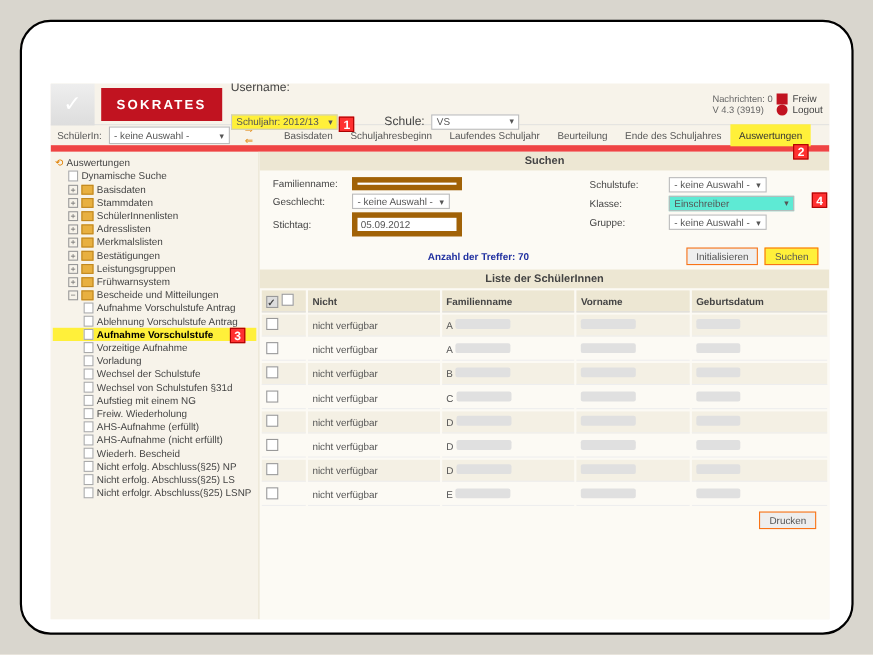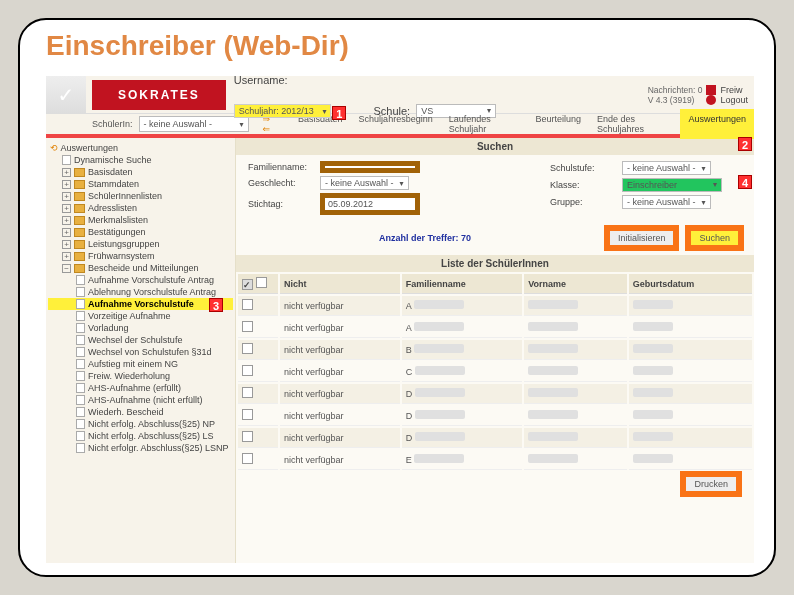--- a/index.html
+++ b/index.html
@@ -3,35 +3,35 @@
 <meta charset="utf-8">
 <style>
 * { margin: 0; padding: 0; box-sizing: border-box; font-family: Arial, sans-serif; }
 body { background: #d9d6ce; width: 794px; height: 595px; padding: 18px; }
 .frame { background: #fff; border: 2px solid #000; border-radius: 28px; width: 758px; height: 559px; overflow: hidden; position: relative; }
 .title { color: #e18844; font-size: 28px; font-weight: bold; font-family: Verdana, sans-serif; padding: 10px 0 6px 26px; }
 .app { position: absolute; top: 56px; left: 26px; right: 20px; bottom: 12px; background: #f7f3ea; font-size: 10px; color: #555; overflow: hidden; }
 
 .header { display: flex; align-items: center; background: #f7f3ea; height: 38px; border-bottom: 1px solid #ddd; }
 .logo-check { width: 40px; height: 38px; background: linear-gradient(#eee,#ddd); display: flex; align-items: center; justify-content: center; color: #fff; font-size: 20px; }
-.brand { background: #c11320; color: #fff; font-weight: bold; padding: 8px 26px; letter-spacing: 2px; font-size: 12px; margin-left: 6px; }
+.brand { background: #c11320; color: #fff; font-weight: bold; padding: 8px 14px; letter-spacing: 2px; font-size: 12px; margin-left: 6px; }
 .user-area { flex: 1; padding: 3px 8px; }
 .row-top { display: flex; align-items: center; gap: 6px; height: 16px; }
 .row-bot { display: flex; align-items: center; gap: 6px; margin-top: 16px; }
 .lbl { font-size: 11px; color: #444; }
 .hl { background: #fff03a; padding: 1px 4px; border: 1px solid #ccc; font-size: 9px; position: relative; }
 .sel { border: 1px solid #bbb; background: #fff; padding: 1px 4px; font-size: 9px; min-width: 80px; display: inline-flex; align-items: center; justify-content: space-between; }
 .caret { font-size: 8px; color: #555; margin-left: 6px; }
 .redbox { position: absolute; background: #ff3030; color: #fff; font-weight: bold; font-size: 11px; width: 14px; height: 14px; text-align: center; line-height: 14px; border: 1px solid #a00; }
 .right-meta { font-size: 8.5px; color: #666; text-align: left; padding-right: 4px; }
 .links { font-size: 9px; color: #444; padding-right: 6px; }
 .link-row { display: flex; align-items: center; gap: 4px; }
 .icn { width: 10px; height: 10px; display: inline-block; }
 
-.subhdr { display: flex; align-items: center; height: 24px; background: #f7f3ea; border-bottom: 4px solid #ef4444; padding-left: 40px; }
+.subhdr { display: flex; align-items: center; height: 24px; background: #f7f3ea; border-bottom: 6px solid #ef4444; }
 .sch-lbl { padding: 0 6px; font-size: 9px; }
 .sch-sel { border: 1px solid #bbb; background: #fff; padding: 2px 4px; font-size: 9px; min-width: 110px; display: inline-flex; justify-content: space-between; align-items: center; margin-right: 4px; }
 .arrows { display: flex; flex-direction: column; padding: 0 10px; color: #e08000; font-size: 9px; }
 .tabs { display: flex; gap: 0; margin-left: 10px; }
 .tab { padding: 5px 8px; font-size: 9px; color: #555; cursor: pointer; }
 .tab.active { background: #fff03a; font-weight: normal; color: #333; position: relative; }
 
 .main { display: flex; height: calc(100% - 62px); }
 .sidebar { width: 190px; background: #f7f3ea; border-right: 1px solid #e5dfc9; padding: 4px 2px; overflow: hidden; }
 .tree-item { display: flex; align-items: center; padding: 1px 2px; font-size: 9px; color: #444; white-space: nowrap; }
@@ -43,41 +43,40 @@
 .tree-item.highlighted { background: #fff03a; }
 .tree-item.bold { font-weight: bold; color: #000; }
 
 .content { flex: 1; background: #fcfaf4; padding: 0; overflow: hidden; }
 .section-title { background: #ede7d3; text-align: center; font-weight: bold; font-size: 10px; padding: 3px; color: #444; }
 .search-form { padding: 6px 12px; display: flex; gap: 28px; }
 .form-col { display: flex; flex-direction: column; gap: 3px; }
 .form-row { display: flex; align-items: center; gap: 4px; font-size: 9px; }
 .form-row .flbl { width: 68px; text-align: left; color: #444; }
 .inp { border: 5px solid #a16207; background: #fff; padding: 1px 3px; font-size: 9px; width: 100px; }
-.hlsel { background: #22c55e; border: 1px solid #bbb; padding: 1px 4px; font-size: 9px; width: 100px; display: inline-flex; justify-content: space-between; }
+.hlsel { background: #5eead4; border: 1px solid #bbb; padding: 1px 4px; font-size: 9px; width: 114px; display: inline-flex; justify-content: space-between; }
 .result-bar { display: flex; justify-content: space-between; align-items: center; padding: 4px 10px; font-size: 9px; }
 .result-count { color: #2030a0; font-weight: bold; }
 .btns { display: flex; gap: 6px; }
-.btn { border: 6px solid #f97316; background: #eee; padding: 2px 8px; font-size: 9px; cursor: pointer; }
+.btn { border: 1px solid #f97316; background: #eee; padding: 2px 8px; font-size: 9px; cursor: pointer; }
 .btn.hl { background: #fff03a; }
 
 .table { width: 100%; font-size: 9px; }
 .table th { background: #ede7d3; padding: 3px 4px; font-weight: bold; color: #444; text-align: left; border-bottom: 1px solid #ddd; }
 .table td { padding: 3px 4px; border-bottom: 1px solid #eee; color: #555; background: #fcfaf4; }
 .table tr:nth-child(odd) td { background: #f4f0e4; }
 .chk { width: 11px; height: 11px; border: 1px solid #999; background: #fff; display: inline-block; }
 .blur { background: #e0e0e0; color: transparent; border-radius: 2px; display: inline-block; min-width: 50px; height: 9px; }
 
 .footer { text-align: right; padding: 6px 12px; }
 </style>
 </head>
 <body>
 
 <div class="frame">
-  <div class="title">Einschreiber (Web-Dir)</div>
 
   <div class="app">
 
     <div class="header">
       <div class="logo-check">✓</div>
       <div class="brand">SOKRATES</div>
       <div class="user-area">
         <div class="row-top">
           <span class="lbl">Username:</span>
         </div>

